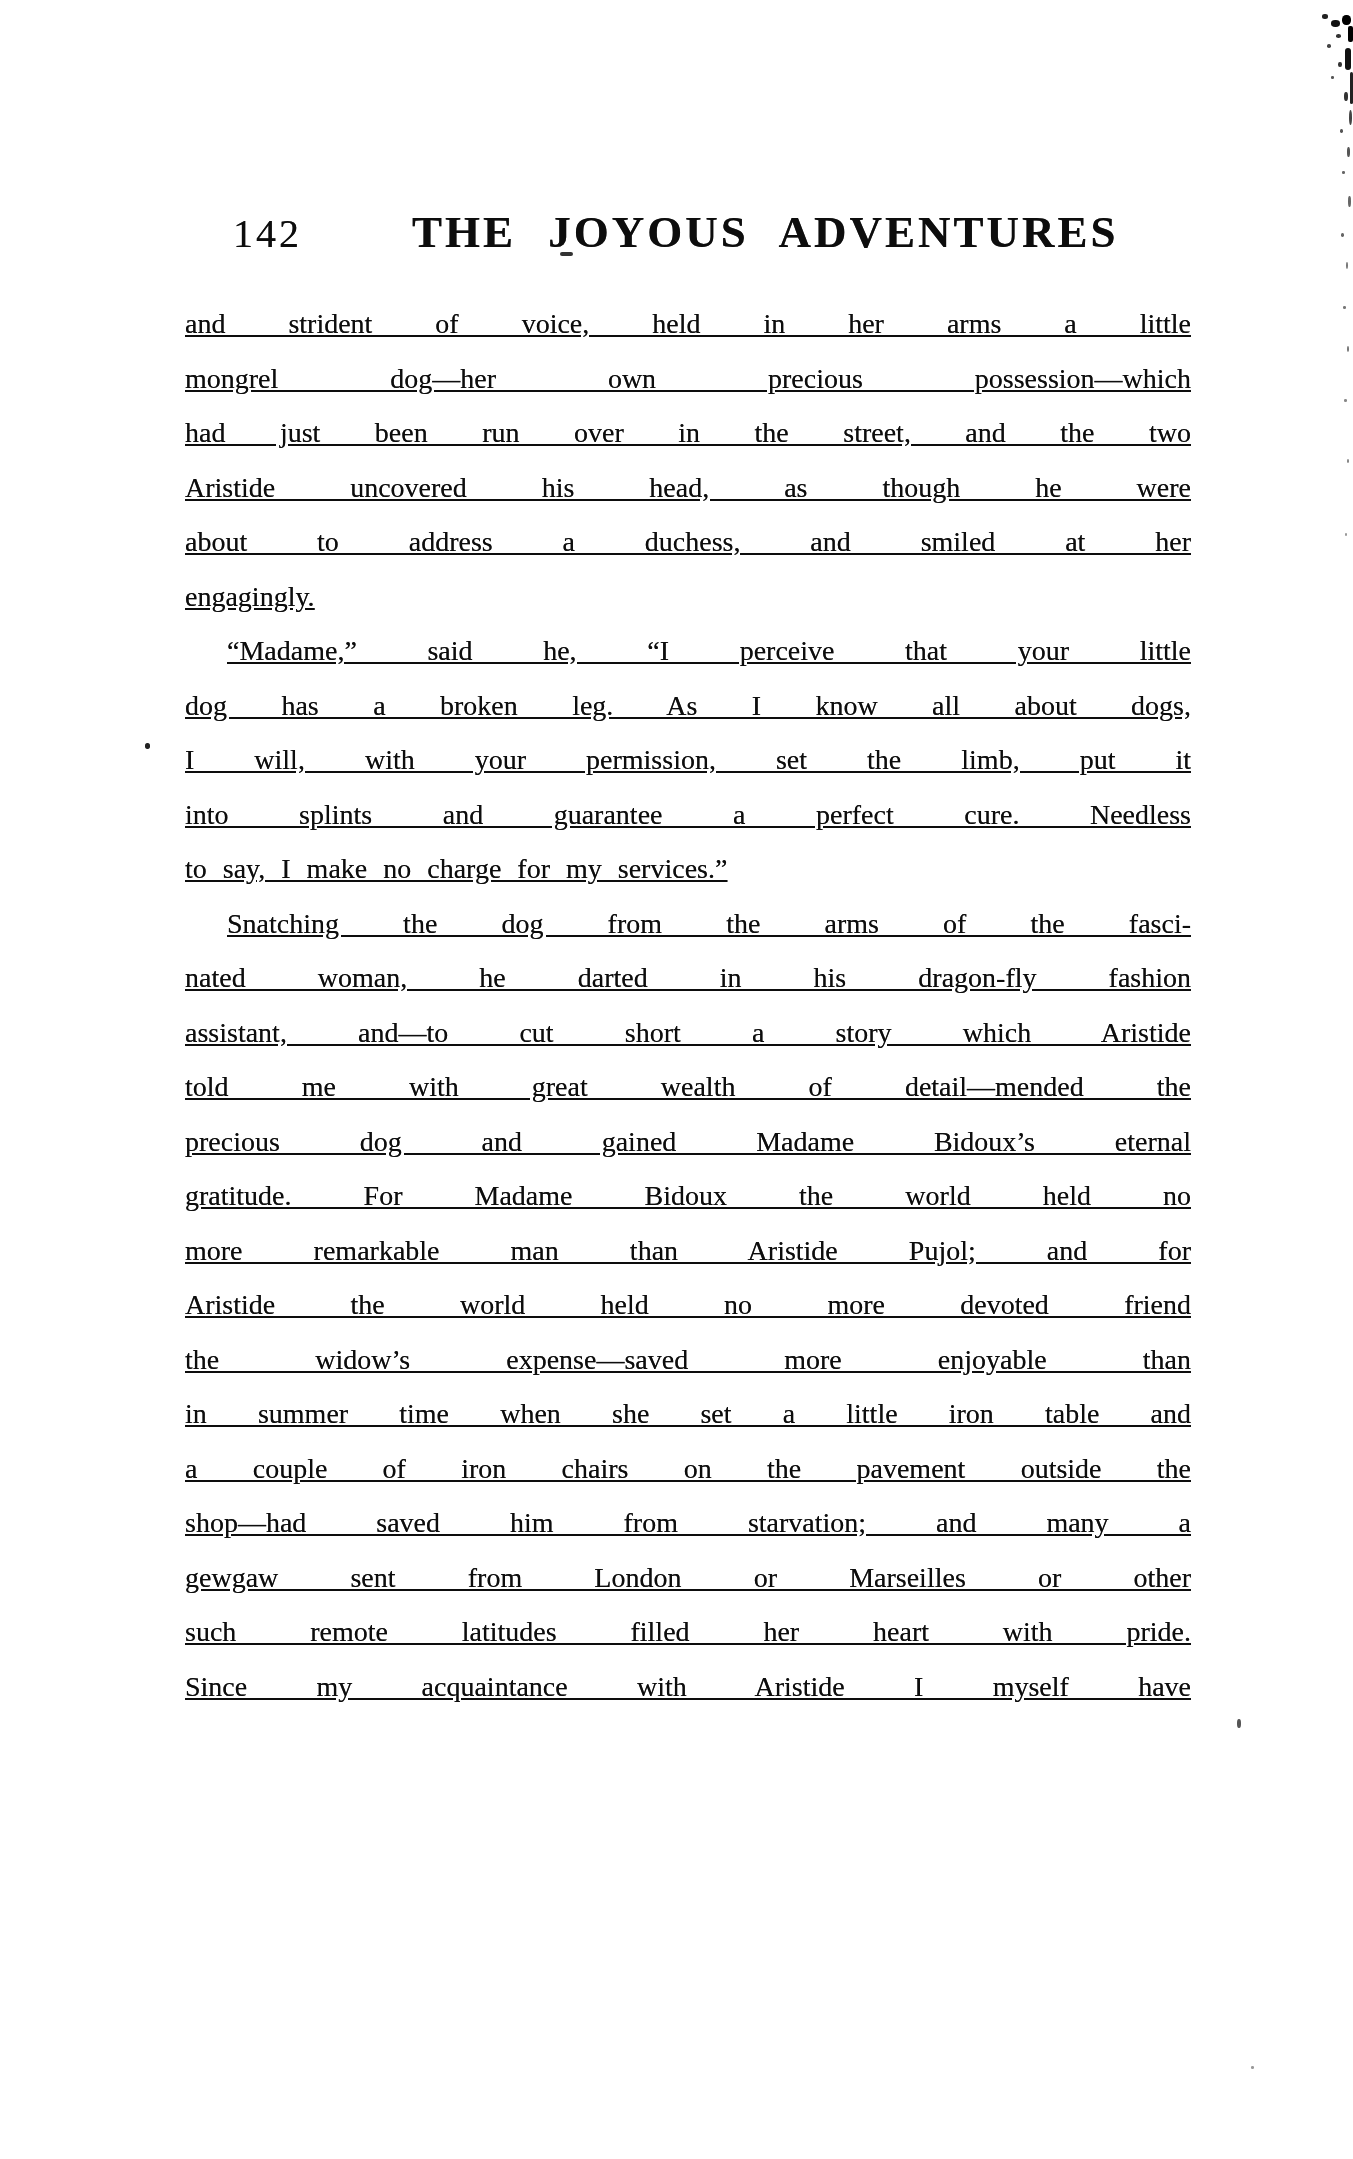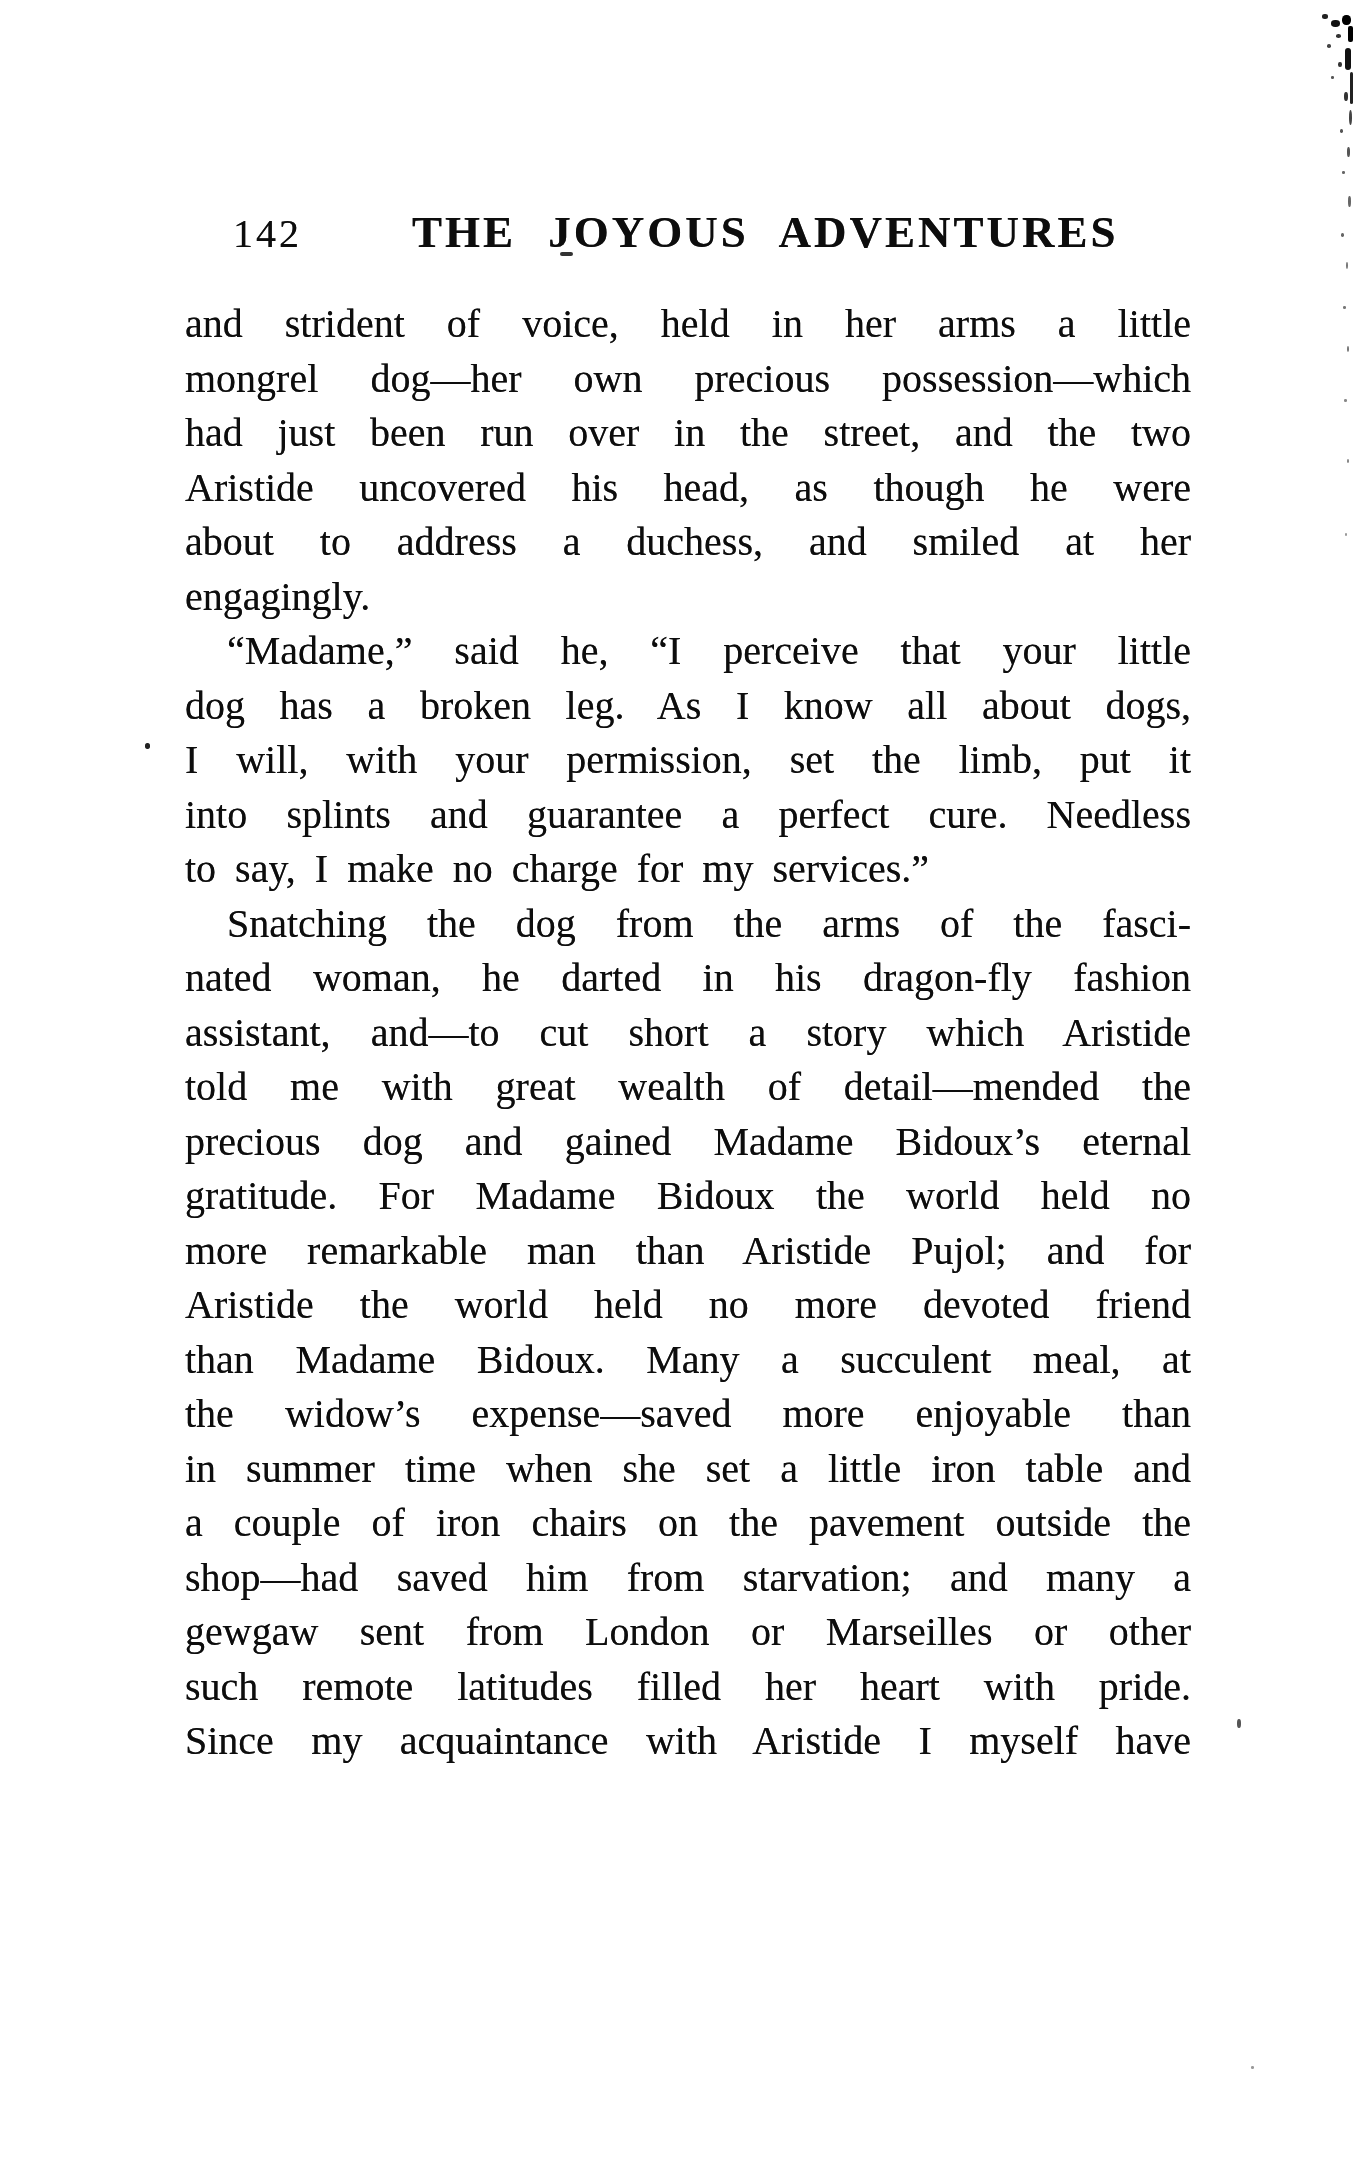--- a/index.html
+++ b/index.html
@@ -37,23 +37,24 @@
     word-spacing: 18px;
     white-space: nowrap;
     font-weight: bold;
   }
   
   .text-block {
     position: absolute;
     top: 297px;
     left: 185px;
     width: 1006px;
-    font-size: 40px;
+    font-size: 28px;
     line-height: 54.5px;
     text-shadow: 0 0 0.6px rgba(0,0,0,0.65);
+    text-decoration: underline;
   }
   .line {
     text-align: justify;
     text-align-last: justify;
     white-space: normal;
   }
   .line.indent {
     text-indent: 42px;
   }
   .line.flush {
@@ -91,21 +92,20 @@
   <div class="line">into splints and guarantee a perfect cure. Needless</div>
   <div class="line flush wide">to say, I make no charge for my services.”</div>
   <div class="line indent">Snatching the dog from the arms of the fasci-</div>
   <div class="line">nated woman, he darted in his dragon-fly fashion</div>
   <div class="line">assistant, and—to cut short a story which Aristide</div>
   <div class="line">told me with great wealth of detail—mended the</div>
   <div class="line">precious dog and gained Madame Bidoux’s eternal</div>
   <div class="line">gratitude. For Madame Bidoux the world held no</div>
   <div class="line">more remarkable man than Aristide Pujol; and for</div>
   <div class="line">Aristide the world held no more devoted friend</div>
-  <div class="line">than Madame Bidoux. Many a succulent meal, at</div>
   <div class="line">the widow’s expense—saved more enjoyable than</div>
   <div class="line">in summer time when she set a little iron table and</div>
   <div class="line">a couple of iron chairs on the pavement outside the</div>
   <div class="line">shop—had saved him from starvation; and many a</div>
   <div class="line">gewgaw sent from London or Marseilles or other</div>
   <div class="line">such remote latitudes filled her heart with pride.</div>
   <div class="line">Since my acquaintance with Aristide I myself have</div>
 </div>
 
 <div>

